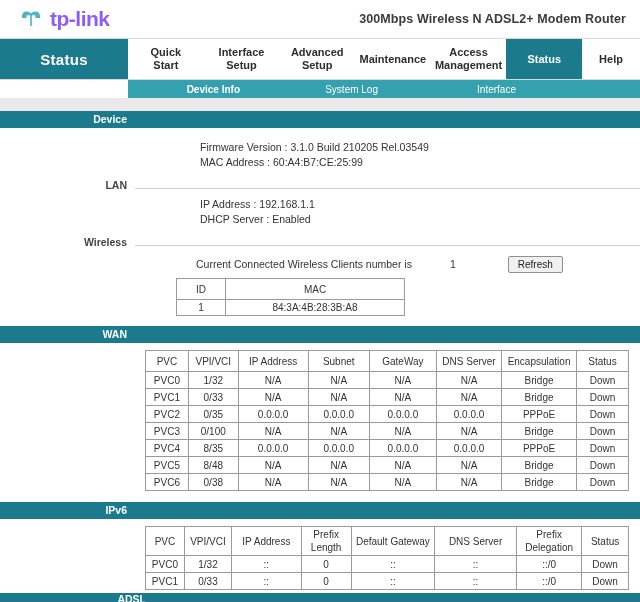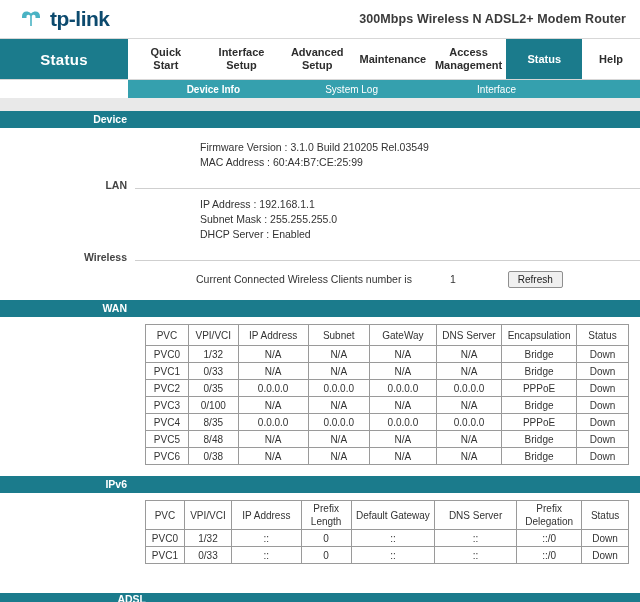--- a/index.html
+++ b/index.html
@@ -37,21 +37,21 @@
     gap: 6px;
   }
   .brand-mark {
     width: 26px;
     height: 26px;
     position: relative;
   }
   .brand-text {
     font-size: 21px;
     font-weight: bold;
-    color: #0c4a6e;
+    color: #8b5cf6;
     letter-spacing: -0.5px;
   }
   .model-name {
     font-size: 12.5px;
     font-weight: bold;
     color: #3b3b3b;
     letter-spacing: 0.1px;
   }
 
   
@@ -357,41 +357,51 @@
     <div class="hr-line"></div>
   </div>
 
   <div style="height:6px"></div>
 
   <div class="kv">
     <span class="k">IP Address :</span>
     <span>192.168.1.1</span>
   </div>
   <div class="kv">
-    <span class="k">Subnet Mask :</span>
-    <span>255.255.255.0</span>
-  </div>
-  <div class="kv">
     <span class="k">DHCP Server :</span>
     <span>Enabled</span>
   </div>
 
   <div class="row-with-label" style="margin-top:9px">
     <div class="side-label">Wireless</div>
     <div class="hr-line"></div>
   </div>
 
   <div style="height:5px"></div>
 
   <div class="wl-line">
     <span>Current Connected Wireless Clients number is</span>
     <span class="wl-count">1</span>
     <button class="refresh-btn">Refresh</button>
   </div>
 
+  <table class="grid client-table">
+    <thead>
+      <tr>
+        <th>ID</th>
+        <th>MAC</th>
+      </tr>
+    </thead>
+    <tbody>
+      <tr>
+        <td>1</td>
+        <td>84:3A:4B:28:3B:A8</td>
+      </tr>
+    </tbody>
+  </table>
 
   <div style="height:10px"></div>
   <div class="section-head">
     <div class="label">WAN</div>
     <div class="rule"></div>
   </div>
 
   <table class="grid wan-table">
     <thead>
       <tr>

